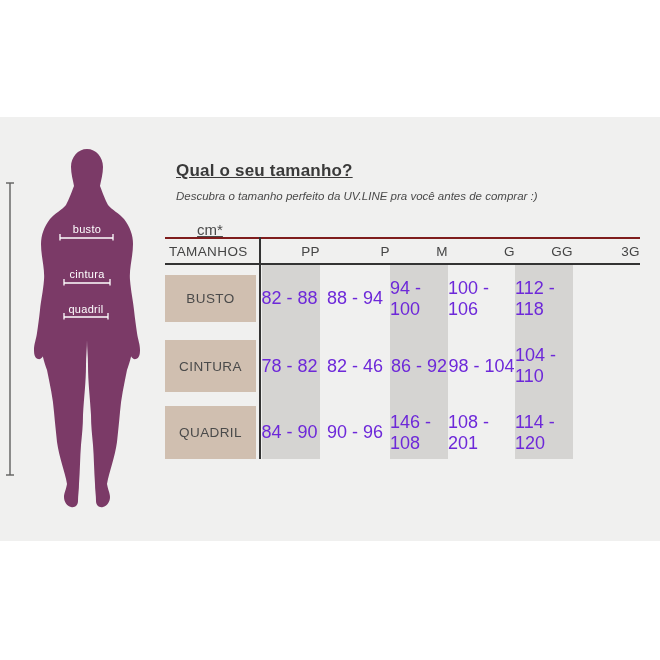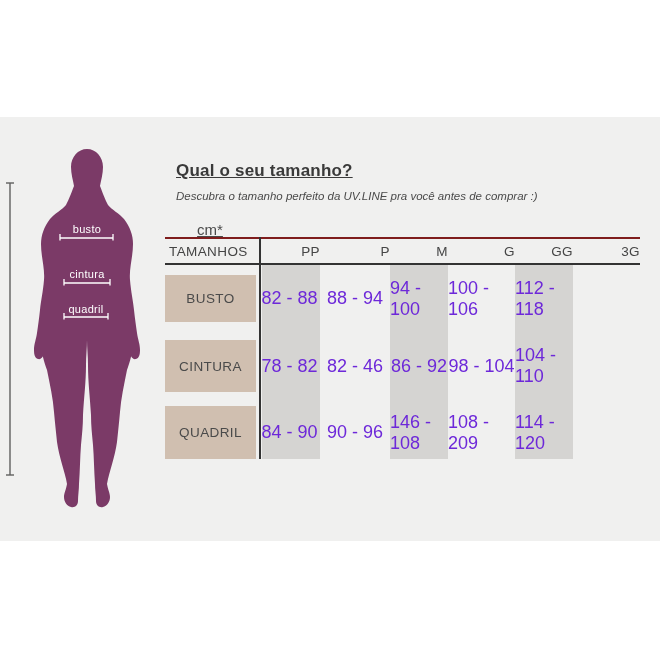--- a/index.html
+++ b/index.html
@@ -194,17 +194,17 @@
       <div class="val-cell">86 - 92</div>
       <div class="val-cell">98 - 104</div>
       <div class="val-cell">104 - 110</div>
     </div>
 
     <div class="tbl-grid tbl-row r3">
       <div class="row-label">QUADRIL</div>
       <div class="val-cell">84 - 90</div>
       <div class="val-cell">90 - 96</div>
       <div class="val-cell">146 - 108</div>
-      <div class="val-cell">108 - 209</div>
+      <div class="val-cell">108 - 201</div>
       <div class="val-cell">114 - 120</div>
     </div>
   </div>
 </div>
 
 </body></html>

